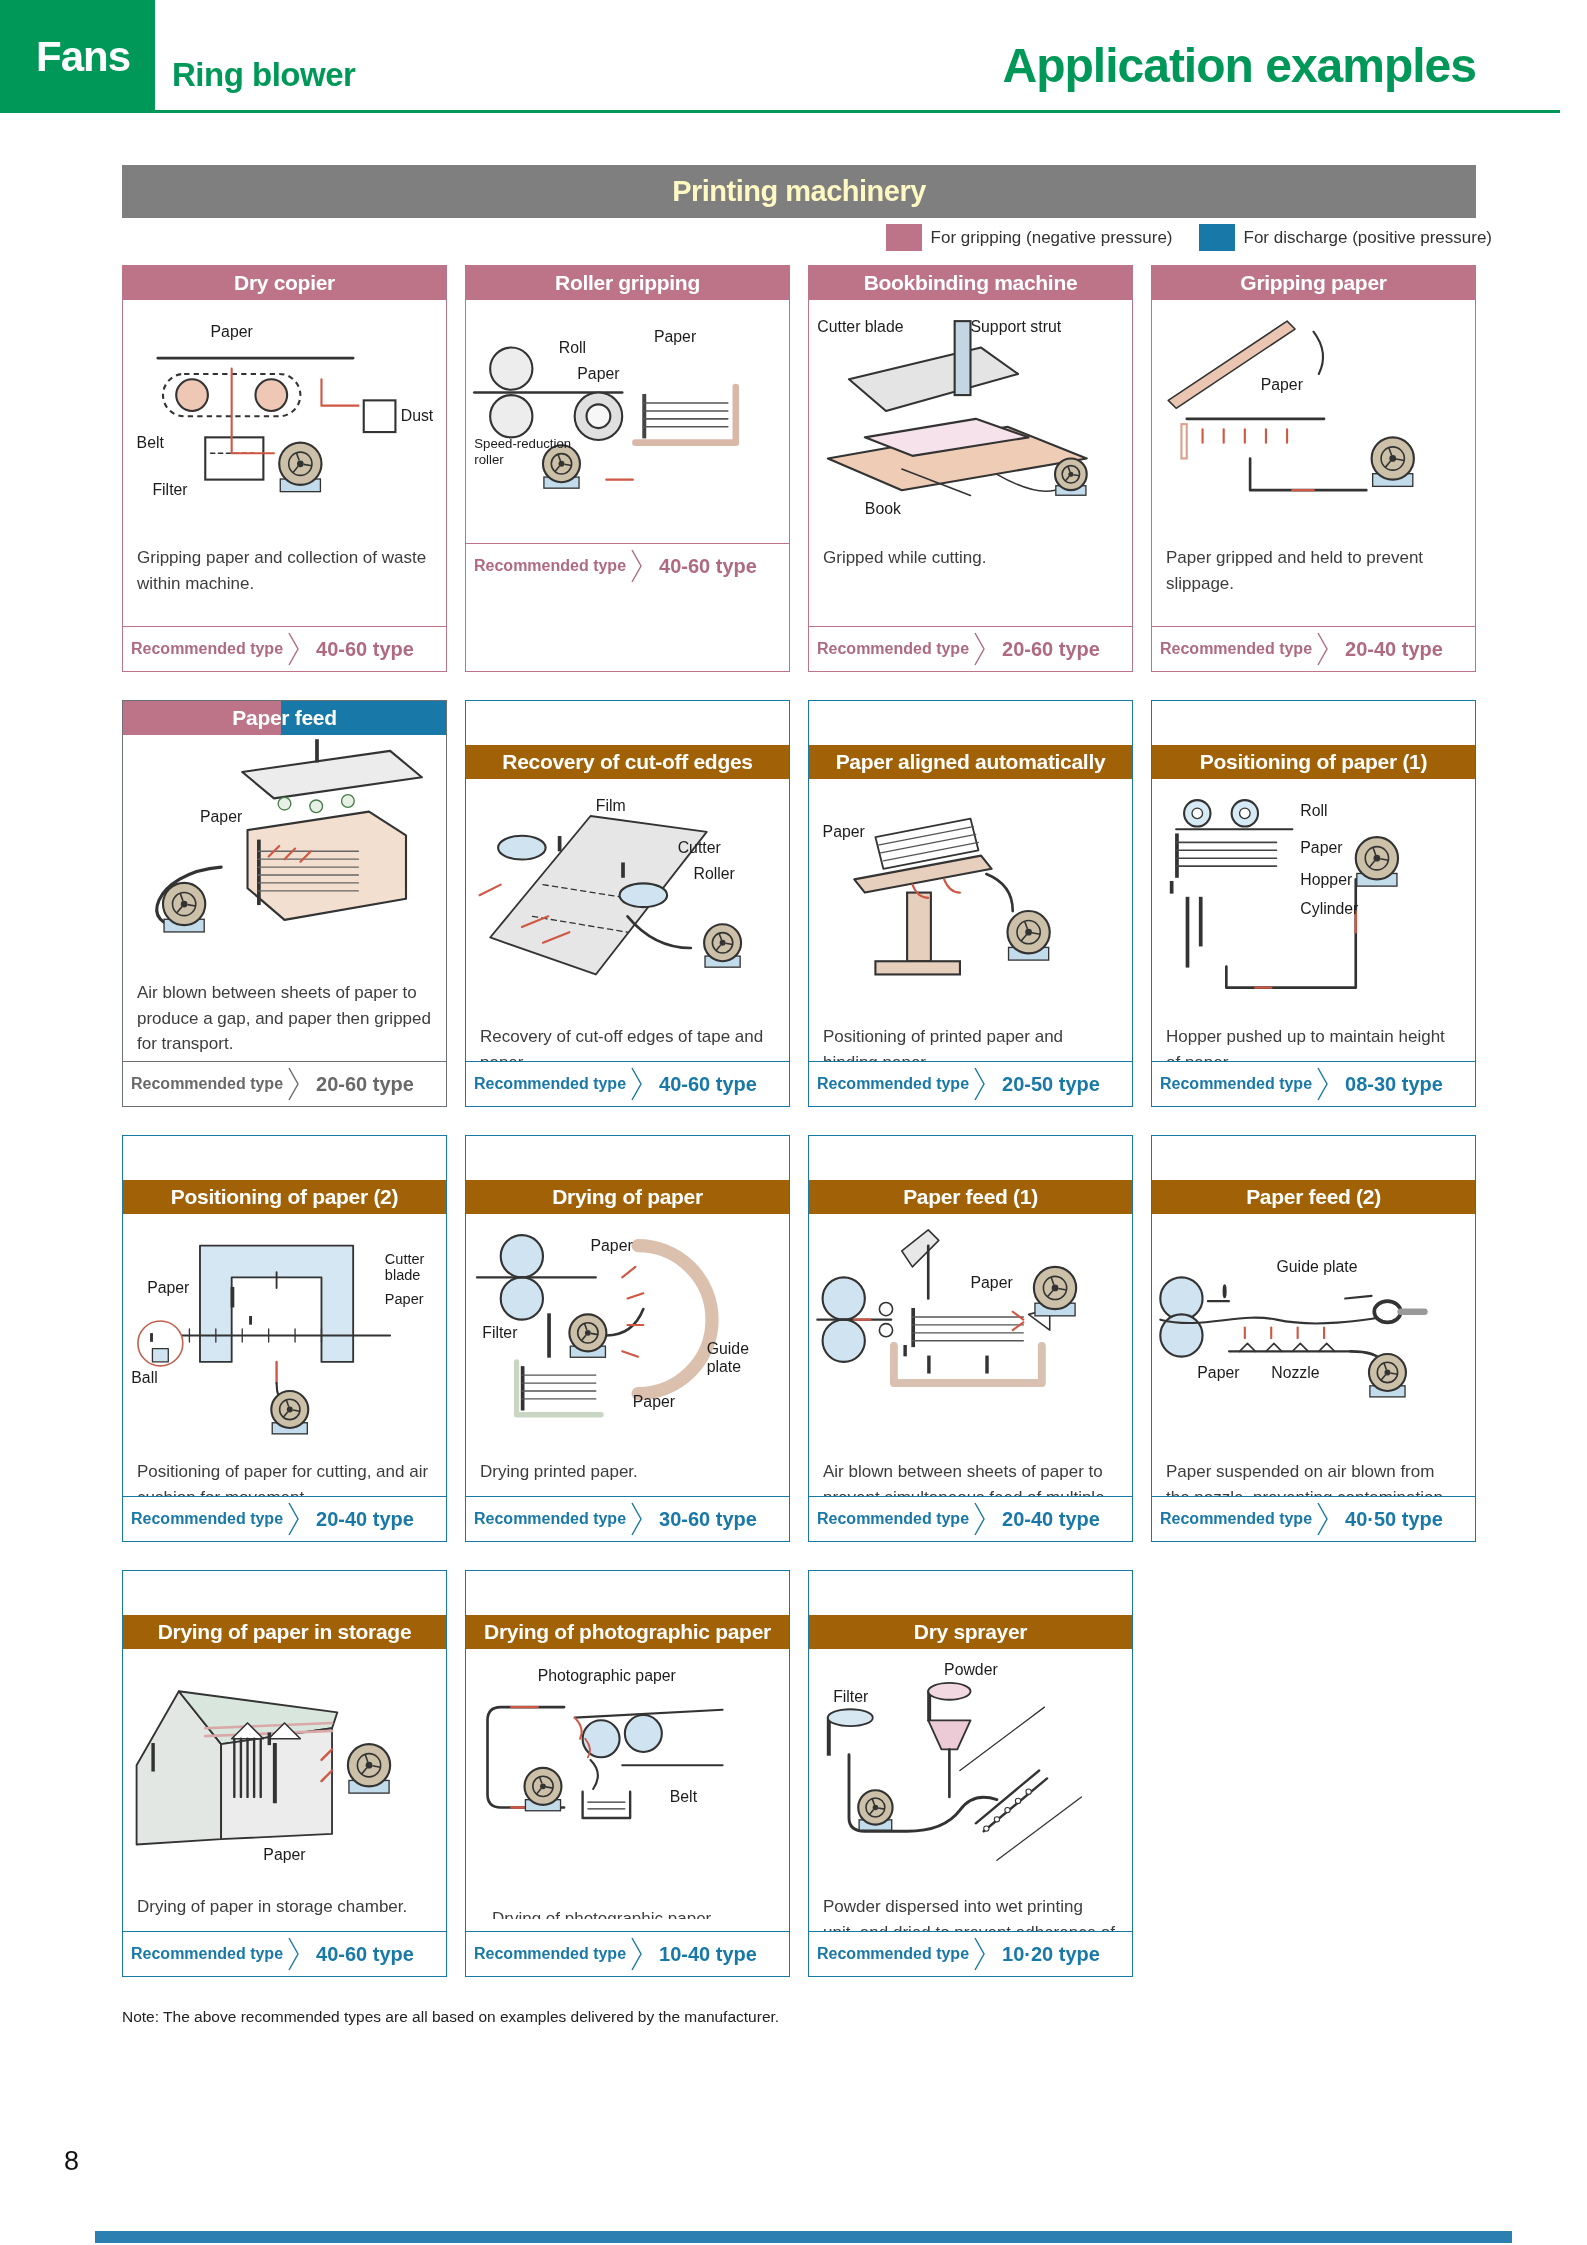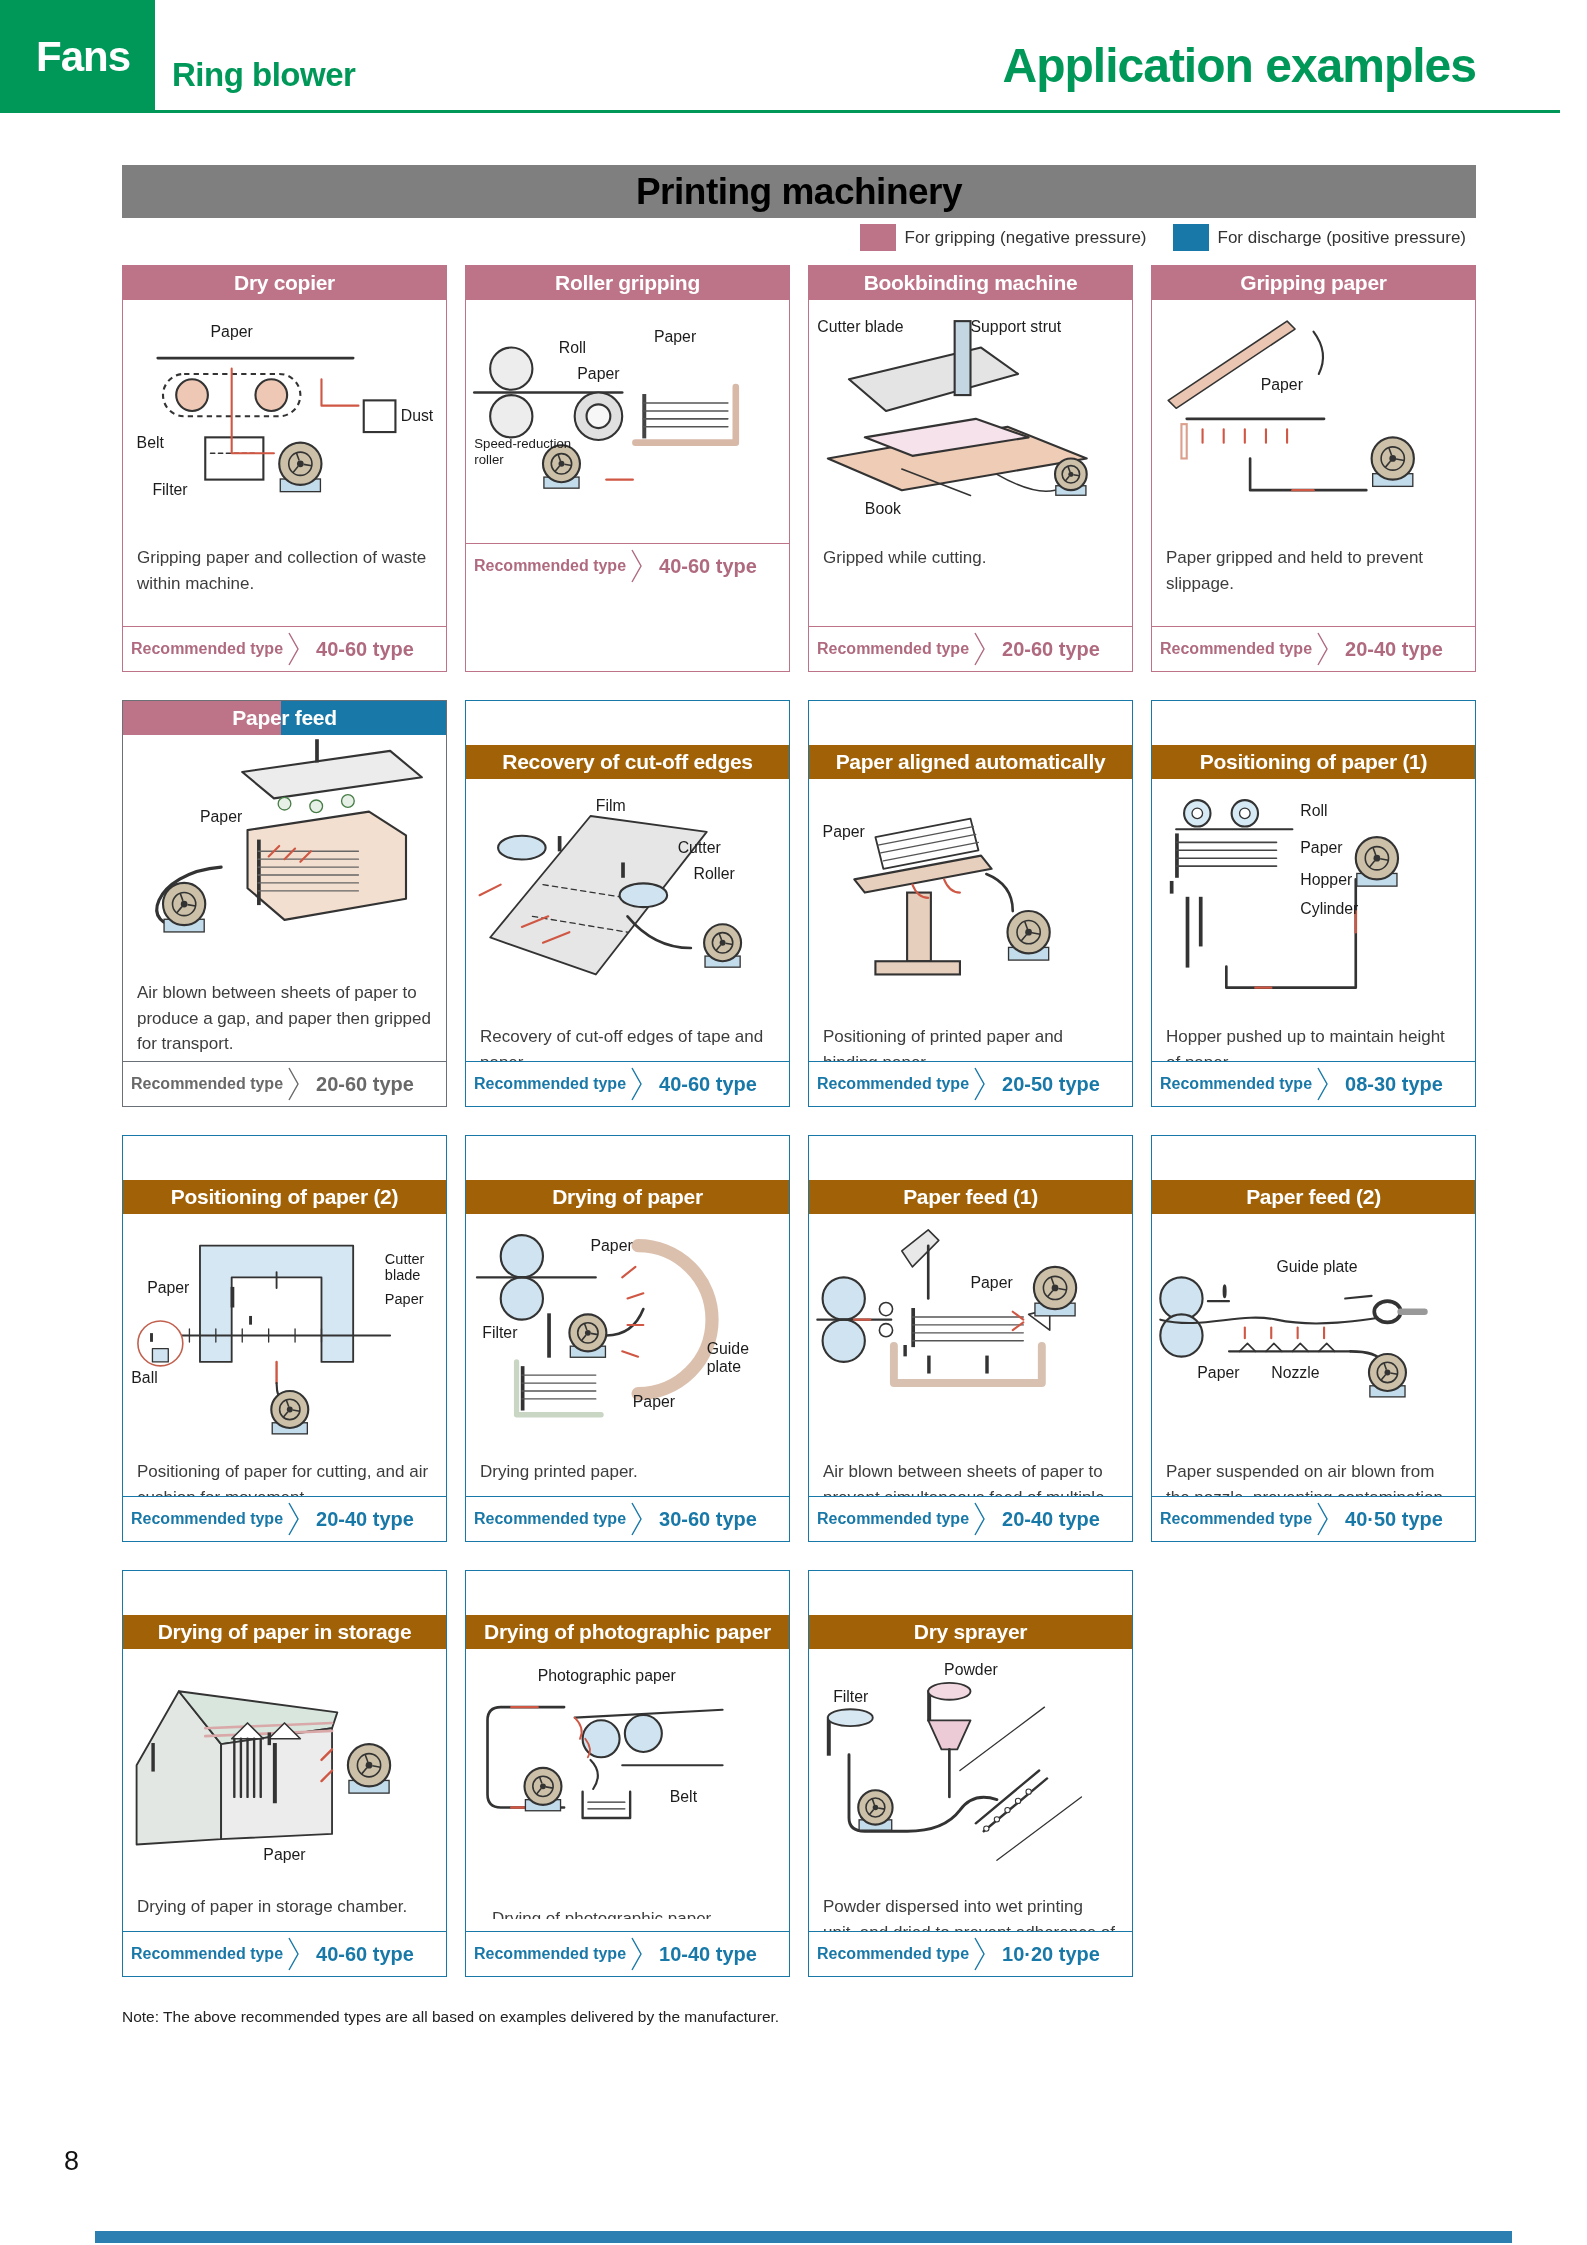--- a/index.html
+++ b/index.html
@@ -4,22 +4,22 @@
 <style>
   html,body{margin:0;padding:0;background:#fff;font-family:"Liberation Sans",sans-serif;}
   .page{position:relative;width:1587px;height:2245px;background:#fff;overflow:hidden;}
 
   .brand{position:absolute;left:0;top:0;width:155px;height:113px;background:#009858;color:#fff;display:flex;align-items:center;}
   .brand span{font-size:42px;font-weight:bold;padding-left:36px;letter-spacing:-1px;}
   .subtitle{position:absolute;left:172px;top:56px;font-size:33px;font-weight:bold;color:#009858;letter-spacing:-0.5px;}
   .main-title{position:absolute;top:38px;right:111px;font-size:48px;font-weight:bold;color:#009858;letter-spacing:-1px;}
   .rule{position:absolute;left:155px;top:110px;width:1405px;height:3px;background:#009858;}
 
-  .banner{position:absolute;left:122px;top:165px;width:1354px;height:53px;background:#7f7f7f;color:#000000;font-size:37px;font-weight:bold;display:flex;align-items:center;justify-content:center;letter-spacing:-0.5px;}
-  .legend{position:absolute;left:112px;top:224px;width:1354px;display:flex;justify-content:flex-end;align-items:center;font-size:17px;color:#333;}
+  .banner{position:absolute;left:122px;top:165px;width:1354px;height:53px;background:#7f7f7f;color:#fef9c3;font-size:29px;font-weight:bold;display:flex;align-items:center;justify-content:center;letter-spacing:-0.5px;}
+  .legend{position:absolute;left:138px;top:224px;width:1354px;display:flex;justify-content:flex-end;align-items:center;font-size:17px;color:#333;}
   .legend .sw{width:36px;height:27px;display:inline-block;flex:none;margin-right:9px;}
   .sw-pink{background:#bd7489;}
   .sw-blue{background:#1878a8;margin-left:26px;}
 
   .grid{position:absolute;left:122px;top:265px;width:1354px;display:grid;grid-template-columns:repeat(4,325px);column-gap:18px;row-gap:28px;}
   .card{height:407px;background:#fff;border:1.5px solid #999;display:flex;flex-direction:column;box-sizing:border-box;}
   .card-negative{border-color:#bd7489;}
   .card-positive{border-color:#1878a8;}
   .card-mixed{border-color:#6a7075;}
   .card-head{height:34px;flex:none;display:flex;align-items:center;justify-content:center;color:#fff;font-weight:bold;font-size:21px;letter-spacing:-0.3px;}

